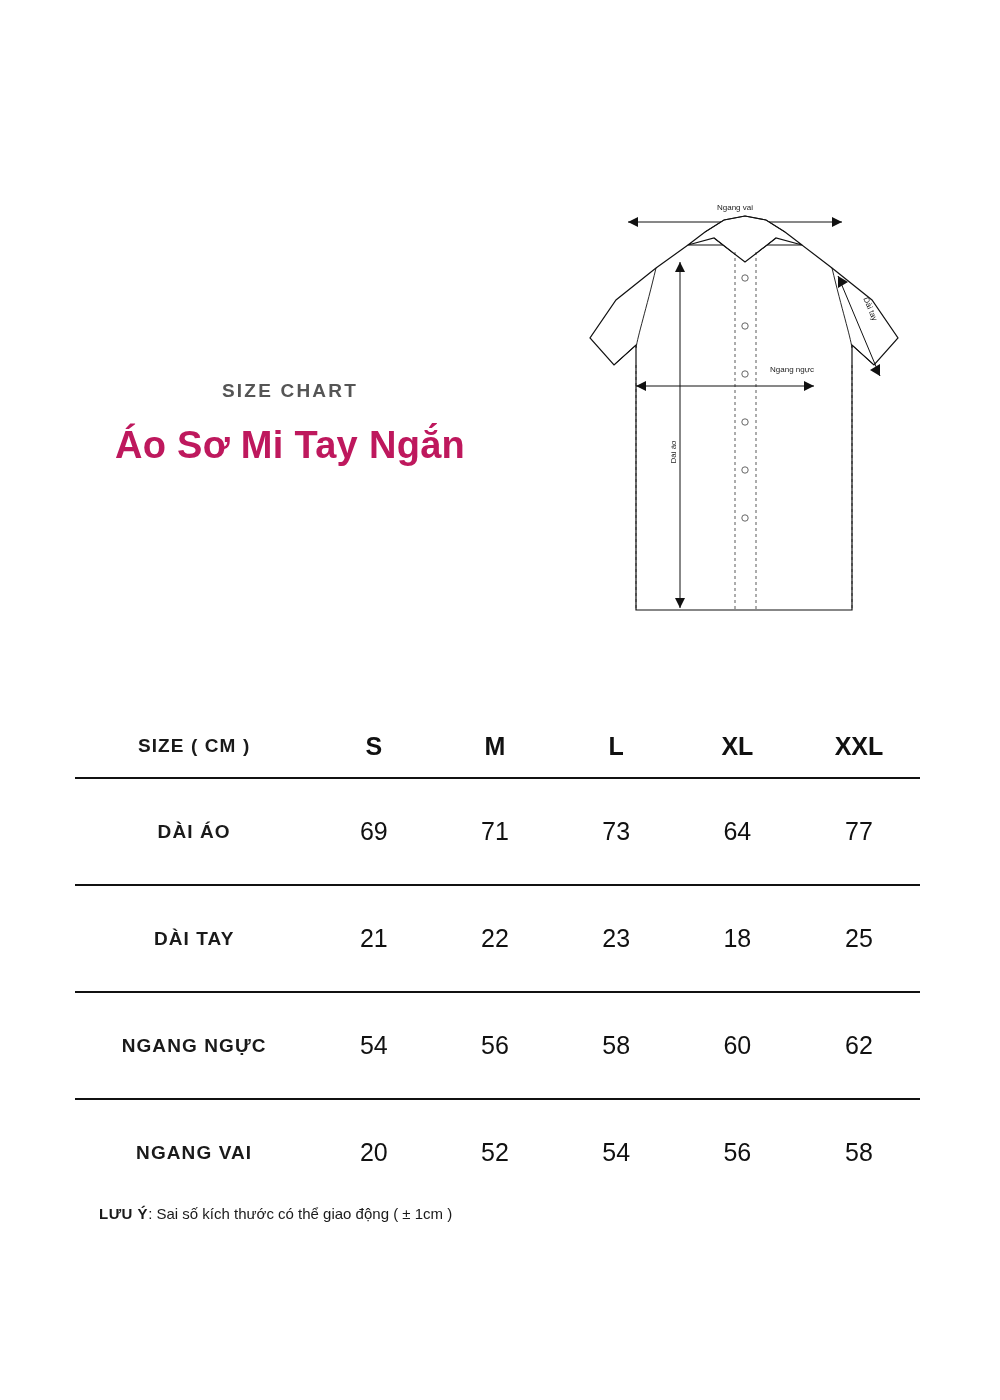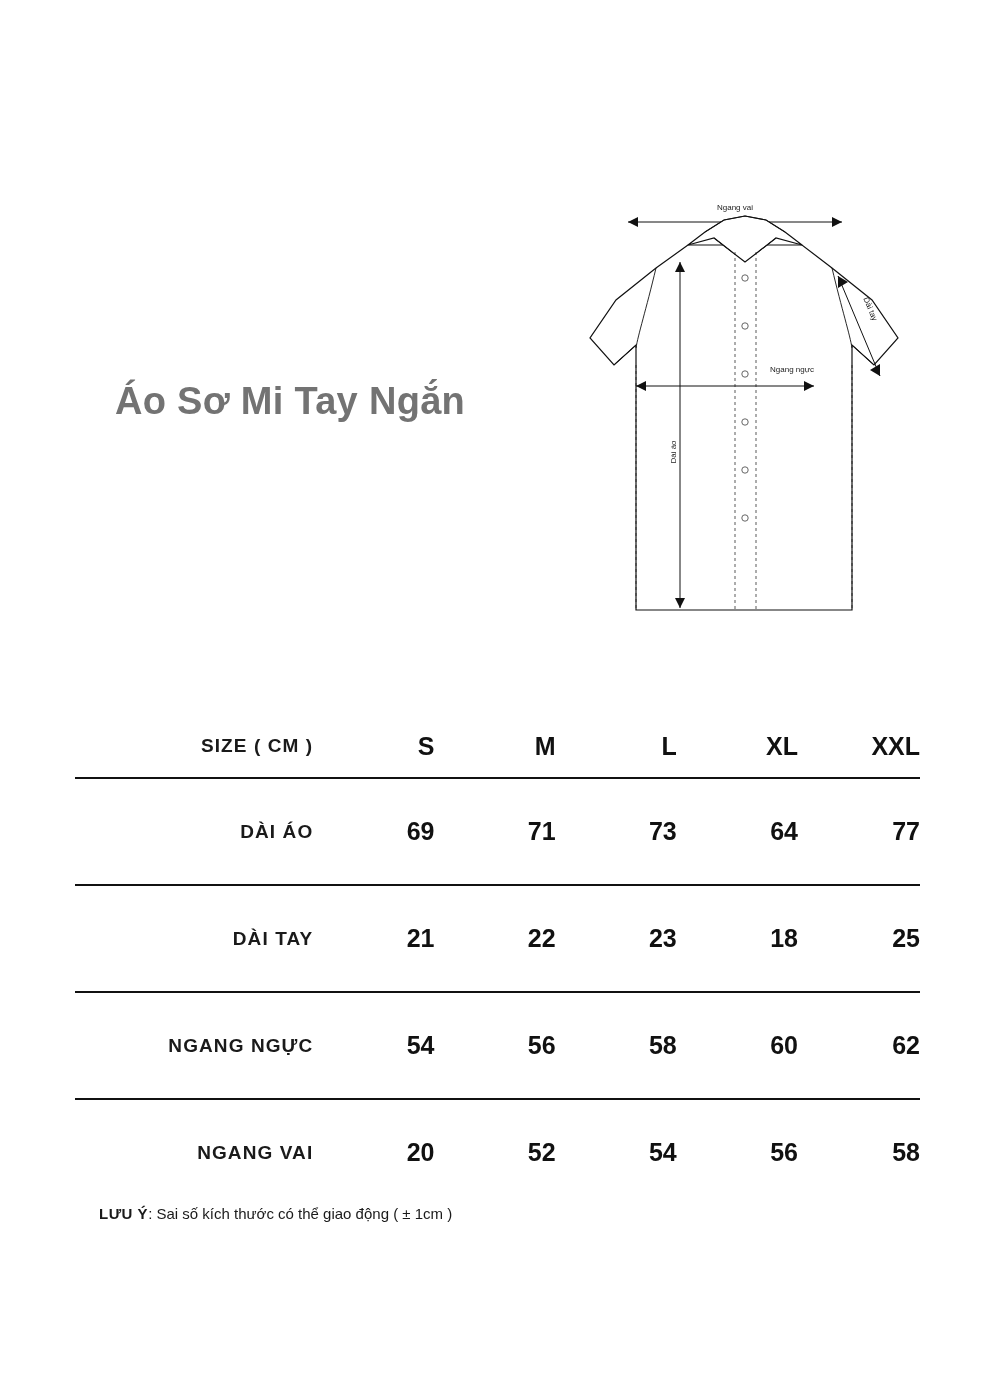--- a/index.html
+++ b/index.html
@@ -33,21 +33,21 @@
     font-size: 19px;
     font-weight: bold;
     letter-spacing: 2.2px;
     color: #555555;
     margin-bottom: 22px;
   }
   .main-title {
     font-size: 38px;
     font-weight: bold;
     letter-spacing: 0.3px;
-    color: #737373;
+    color: #be185d;
     margin-bottom: 16px;
   }
   .sub-title {
     font-size: 26px;
     font-weight: bold;
     color: #111111;
   }
 
   
   .illustration {
@@ -73,41 +73,41 @@
     top: 715px;
     width: 845px;
   }
   table.size-table {
     width: 100%;
     border-collapse: collapse;
   }
   table.size-table th,
   table.size-table td {
     padding: 0;
-    text-align: right;
+    text-align: center;
     vertical-align: middle;
   }
   .row-label {
     font-size: 19px;
     font-weight: bold;
     letter-spacing: 1.1px;
     color: #1a1a1a;
     width: 245px;
     height: 105px;
   }
   .head-label {
     font-size: 19px;
     font-weight: bold;
     letter-spacing: 1.1px;
     color: #1a1a1a;
     height: 62px;
   }
   .col-val {
     font-size: 25px;
-    font-weight: bold;
+    font-weight: normal;
     color: #111111;
     width: 125px;
   }
   .col-head {
     font-size: 25px;
     font-weight: bold;
     color: #111111;
     width: 125px;
   }
   tr.bordered td, tr.bordered th {
@@ -127,20 +127,21 @@
     letter-spacing: 0.5px;
     margin-left: 24px;
   }
 </style>
 </head>
 <body>
 
 <div class="top-section">
 
   <div class="title-block">
+    <div class="kicker">SIZE CHART</div>
     <div class="main-title">Áo Sơ Mi Tay Ngắn</div>
   </div>
 
   <div class="illustration">
     <svg width="330" height="460" viewBox="0 0 330 460" xmlns="http://www.w3.org/2000/svg">
       <g stroke="#111111" fill="none" stroke-width="1">
 
         <line x1="48" y1="32" x2="262" y2="32" stroke="#111111" stroke-width="1"></line>
         <polygon points="48,32 58,27 58,37" fill="#111111" stroke="none"></polygon>
         <polygon points="262,32 252,27 252,37" fill="#111111" stroke="none"></polygon>

